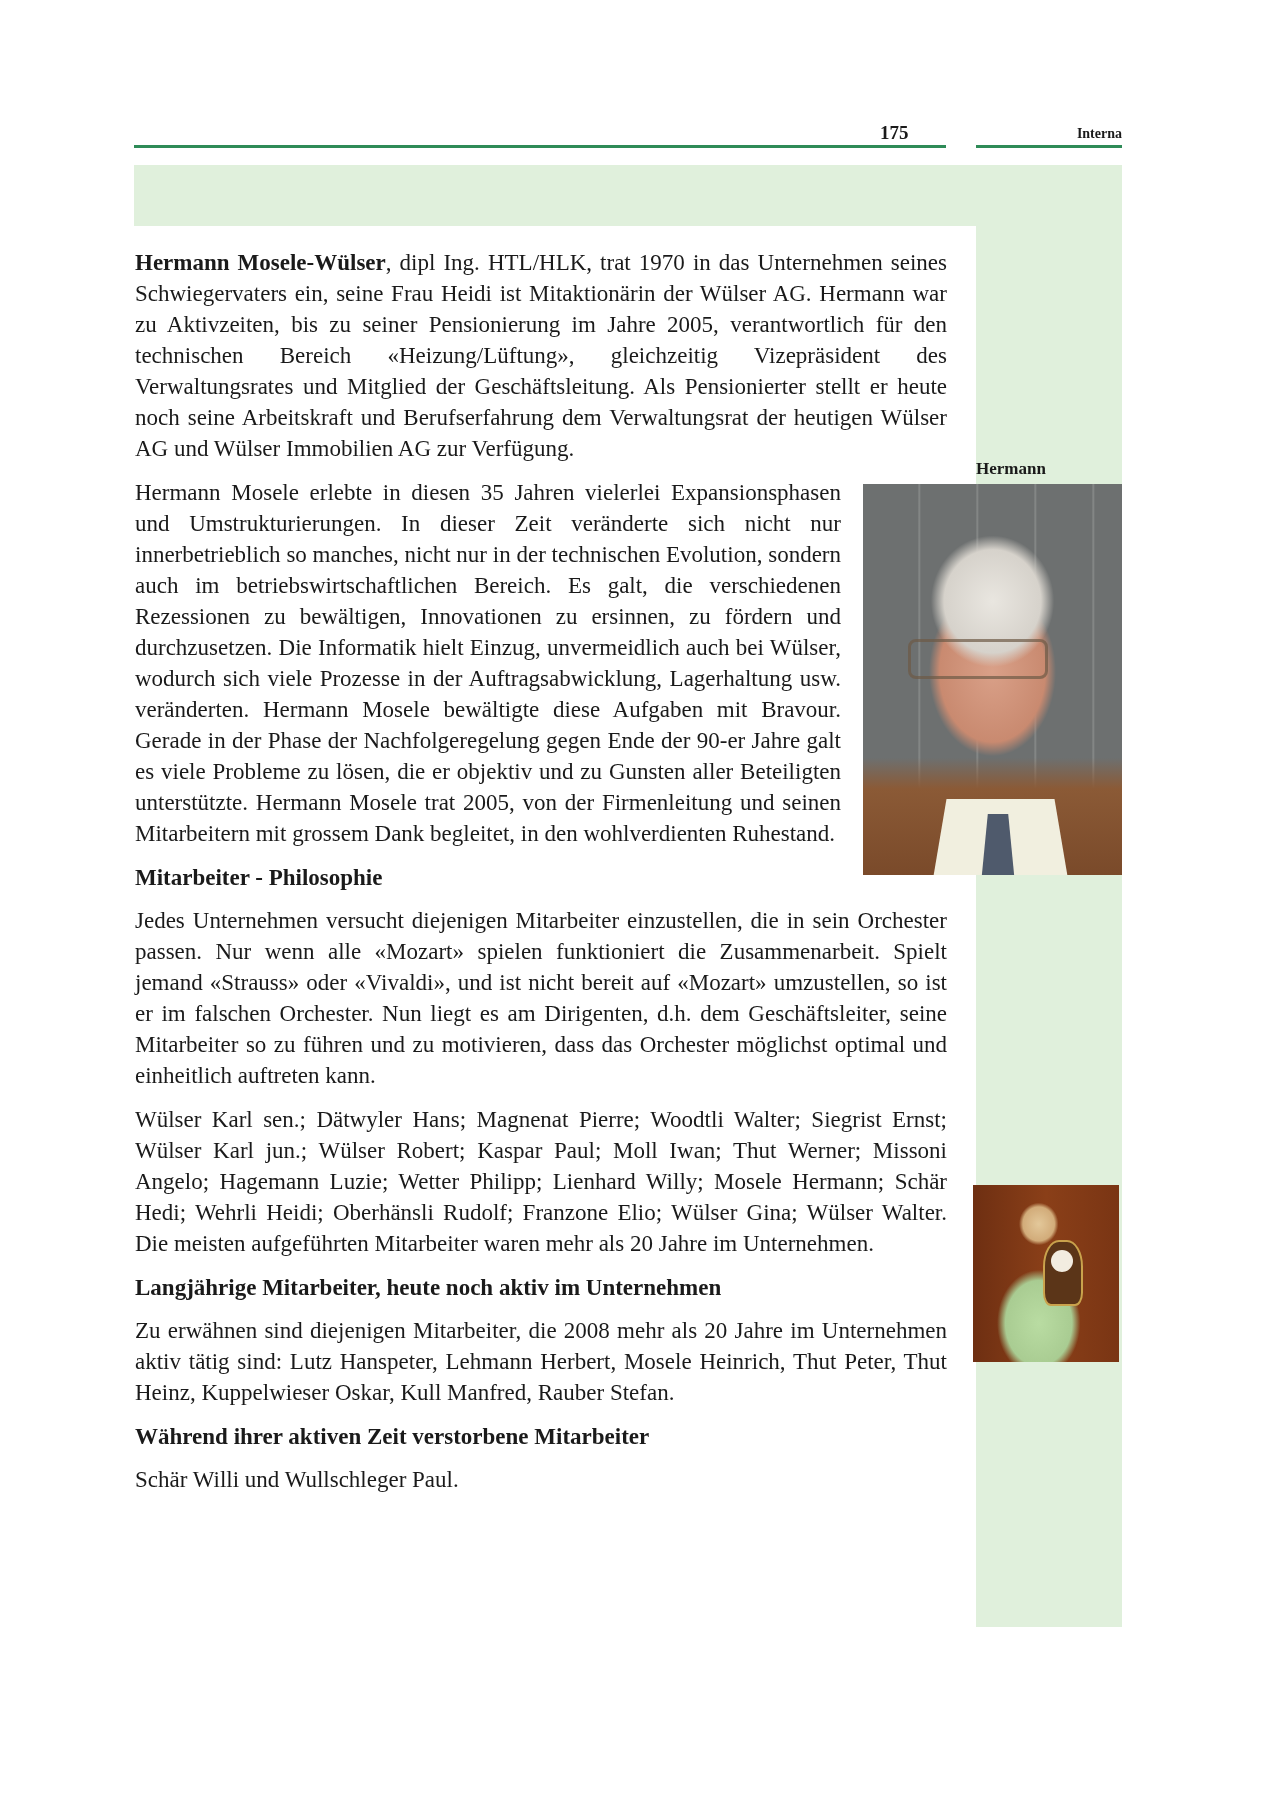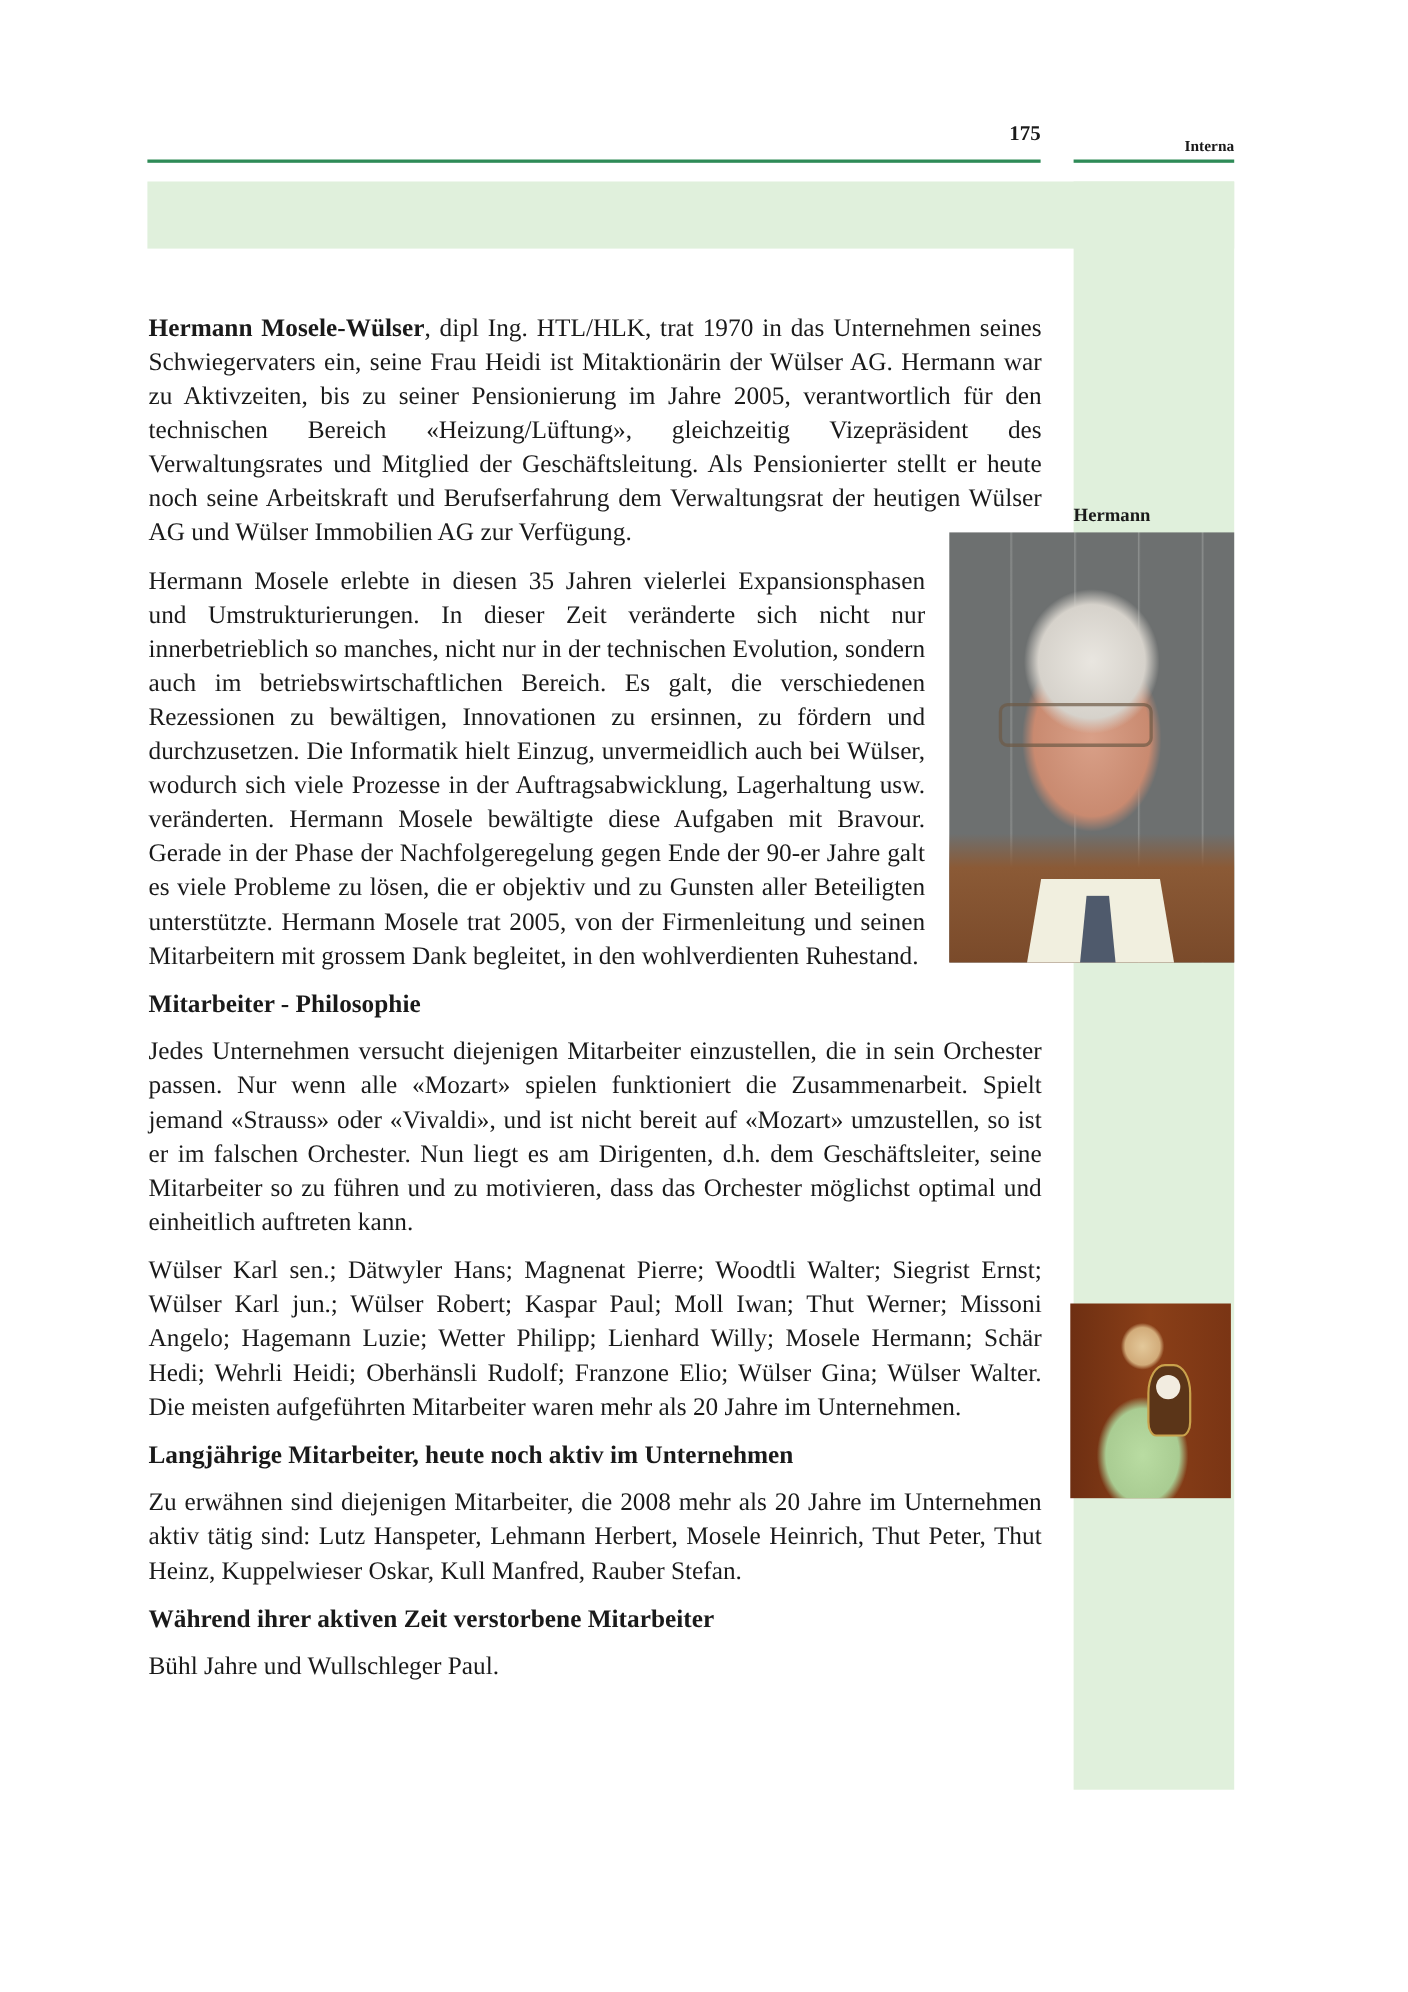--- a/index.html
+++ b/index.html
@@ -1,30 +1,30 @@
 <!DOCTYPE html>
 <html><head>
 <meta charset="utf-8">
 <style>
   html, body { margin: 0; padding: 0; background: #ffffff; }
   body { width: 1280px; height: 1811px; position: relative; overflow: hidden;
          font-family: "Liberation Serif", "DejaVu Serif", serif; color: #1a1a1a; }
 
-  .page-num { position: absolute; left: 880px; top: 111px; width: 66px; text-align: right;
+  .page-num { position: absolute; left: 880px; top: 122px; width: 66px; text-align: left;
               font-weight: bold; font-size: 19px; }
   .section-label { position: absolute; left: 980px; top: 126px; width: 142px; text-align: right;
                    font-size: 14px; font-weight: bold; }
   .rule-main { position: absolute; left: 134px; top: 145px; width: 812px; height: 3px; background: #2e8b57; }
   .rule-side { position: absolute; left: 976px; top: 145px; width: 146px; height: 3px; background: #2e8b57; }
 
   .green-top { position: absolute; left: 134px; top: 165px; width: 988px; height: 61px; background: #e0f0dc; }
   .green-col { position: absolute; left: 976px; top: 165px; width: 146px; height: 1462px; background: #e0f0dc; }
 
   .content { position: absolute; left: 135px; top: 247px; width: 812px;
-             font-size: 23px; line-height: 31px; text-align: justify; margin-top: 35px; }
+             font-size: 23px; line-height: 31px; text-align: justify; }
   .content p { margin: 0 0 13px 0; hyphens: manual; }
   .content h3 { margin: 0 0 12px 0; font-size: 23px; line-height: 31px; font-weight: bold; }
   .narrow { width: 706px; }
 
   .caption { position: absolute; left: 976px; font-weight: bold; font-size: 17px; line-height: 24px; margin-top: 38px; }
 
   .photo { position: absolute; overflow: hidden; }
   .photo-hermann { left: 863px; top: 484px; width: 259px; height: 391px;
     background:
       radial-gradient(ellipse 34% 24% at 50% 30%, #e9e6e0 0%, #d6d2cb 55%, transparent 70%),
@@ -89,14 +89,14 @@
 
   <h3>Mitarbeiter - Philosophie</h3>
   <p>Jedes Unternehmen versucht diejenigen Mitarbeiter einzustellen, die in sein Orchester passen. Nur wenn alle «Mozart» spielen funktioniert die Zusammenarbeit. Spielt jemand «Strauss» oder «Vivaldi», und ist nicht bereit auf «Mozart» umzustellen, so ist er im falschen Orchester. Nun liegt es am Dirigenten, d.h. dem Geschäftsleiter, seine Mitarbeiter so zu führen und zu motivieren, dass das Orchester möglichst optimal und einheitlich auftreten kann.</p>
 
   <p>Wülser Karl sen.; Dätwyler Hans; Magnenat Pierre; Woodtli Walter; Siegrist Ernst; Wülser Karl jun.; Wülser Robert; Kaspar Paul; Moll Iwan; Thut Werner; Missoni Angelo; Hagemann Luzie; Wetter Philipp; Lienhard Willy; Mosele Hermann; Schär Hedi; Wehrli Heidi; Oberhänsli Rudolf; Franzone Elio; Wülser Gina; Wülser Walter. Die meisten aufgeführten Mitarbeiter waren mehr als 20 Jahre im Unternehmen.</p>
 
   <h3>Langjährige Mitarbeiter, heute noch aktiv im Unternehmen</h3>
   <p>Zu erwähnen sind diejenigen Mitarbeiter, die 2008 mehr als 20 Jahre im Unternehmen aktiv tätig sind: Lutz Hanspeter, Lehmann Herbert, Mosele Heinrich, Thut Peter, Thut Heinz, Kuppelwieser Oskar, Kull Manfred, Rauber Stefan.</p>
 
   <h3>Während ihrer aktiven Zeit verstorbene Mitarbeiter</h3>
-  <p>Bühl Jahre und Wullschleger Paul.</p>
+  <p>Schär Willi und Wullschleger Paul.</p>
 </div>
 
 </body></html>

